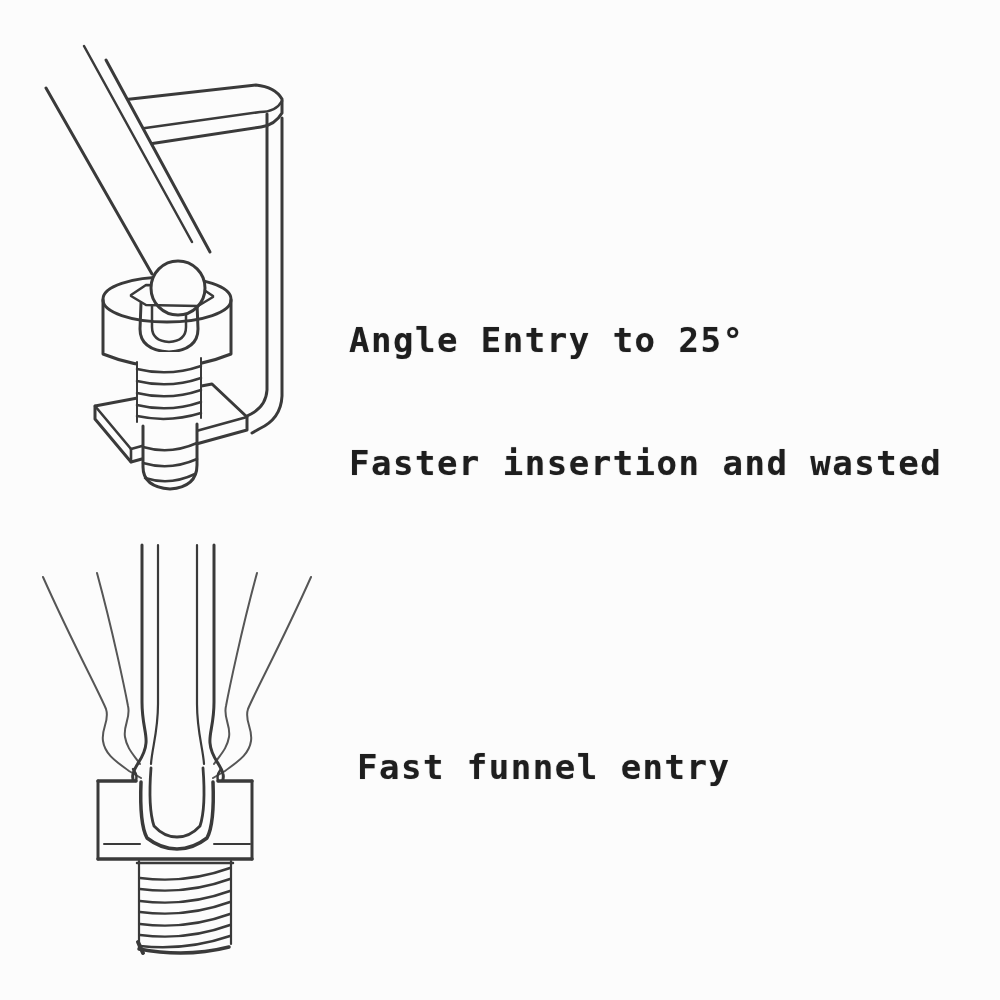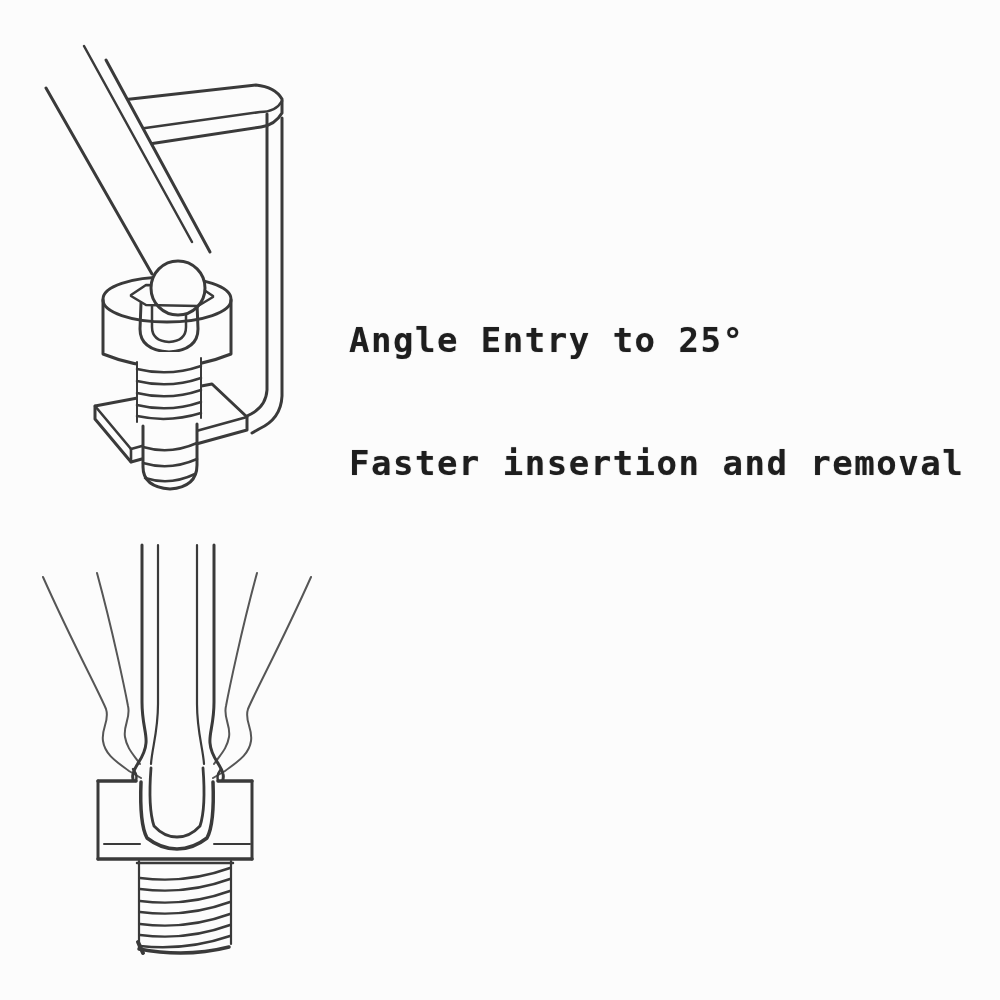--- a/index.html
+++ b/index.html
@@ -73,21 +73,21 @@
     </g>
 
     <g>
       <path class="ink" stroke-width="3" d="M103,300 A64,22 0 0 0 231,300"></path>
       <path class="ink" stroke-width="2.5" d="M131,296 L146,305 L198,306 L213,297"></path>
     </g>
   </svg>
 
   <div id="angle-text" class="feature-text">
     <div>Angle Entry to 25°</div>
-    <div>Faster insertion and removal</div>
+    <div>Faster insertion and wasted</div>
   </div>
 
   <svg id="illus-funnel" class="illus" width="340" height="430" viewBox="0 540 340 430">
 
     <g>
       <path class="ink soft" stroke-width="2" d="M43,577 C72,642 99,692 106,709 C110,721 101,728 103,741 C105,755 117,762 129,771 L141,778"></path>
       <path class="ink soft" stroke-width="2" d="M97,573 C113,632 125,690 128,706 C131,718 123,725 125,737 C127,749 134,755 140,764"></path>
       <path class="ink soft" stroke-width="2" d="M311,577 C282,642 255,692 248,709 C244,721 253,728 251,741 C249,755 237,762 225,771 L213,778"></path>
       <path class="ink soft" stroke-width="2" d="M257,573 C241,632 229,690 226,706 C223,718 231,725 229,737 C227,749 220,755 214,764"></path>
     </g>
@@ -125,18 +125,19 @@
       <path class="ink" stroke-width="2.4" d="M140,912 Q186,918 230,902"></path>
       <path class="ink" stroke-width="2.4" d="M140,924 Q186,930 230,914"></path>
       <path class="ink" stroke-width="2.4" d="M140,935 Q186,941 230,925"></path>
       <path class="ink" stroke-width="2.4" d="M140,946 Q186,951 230,936"></path>
       <path class="ink" stroke-width="3.5" d="M139,949 Q186,958 229,947"></path>
       <path class="ink" stroke-width="4" d="M138,942 L143,953"></path>
     </g>
   </svg>
 
   <div id="funnel-text" class="feature-text">
+    <div>Fast funnel entry</div>
     
     
     
   </div>
 
 </div>
 
 </body></html>

